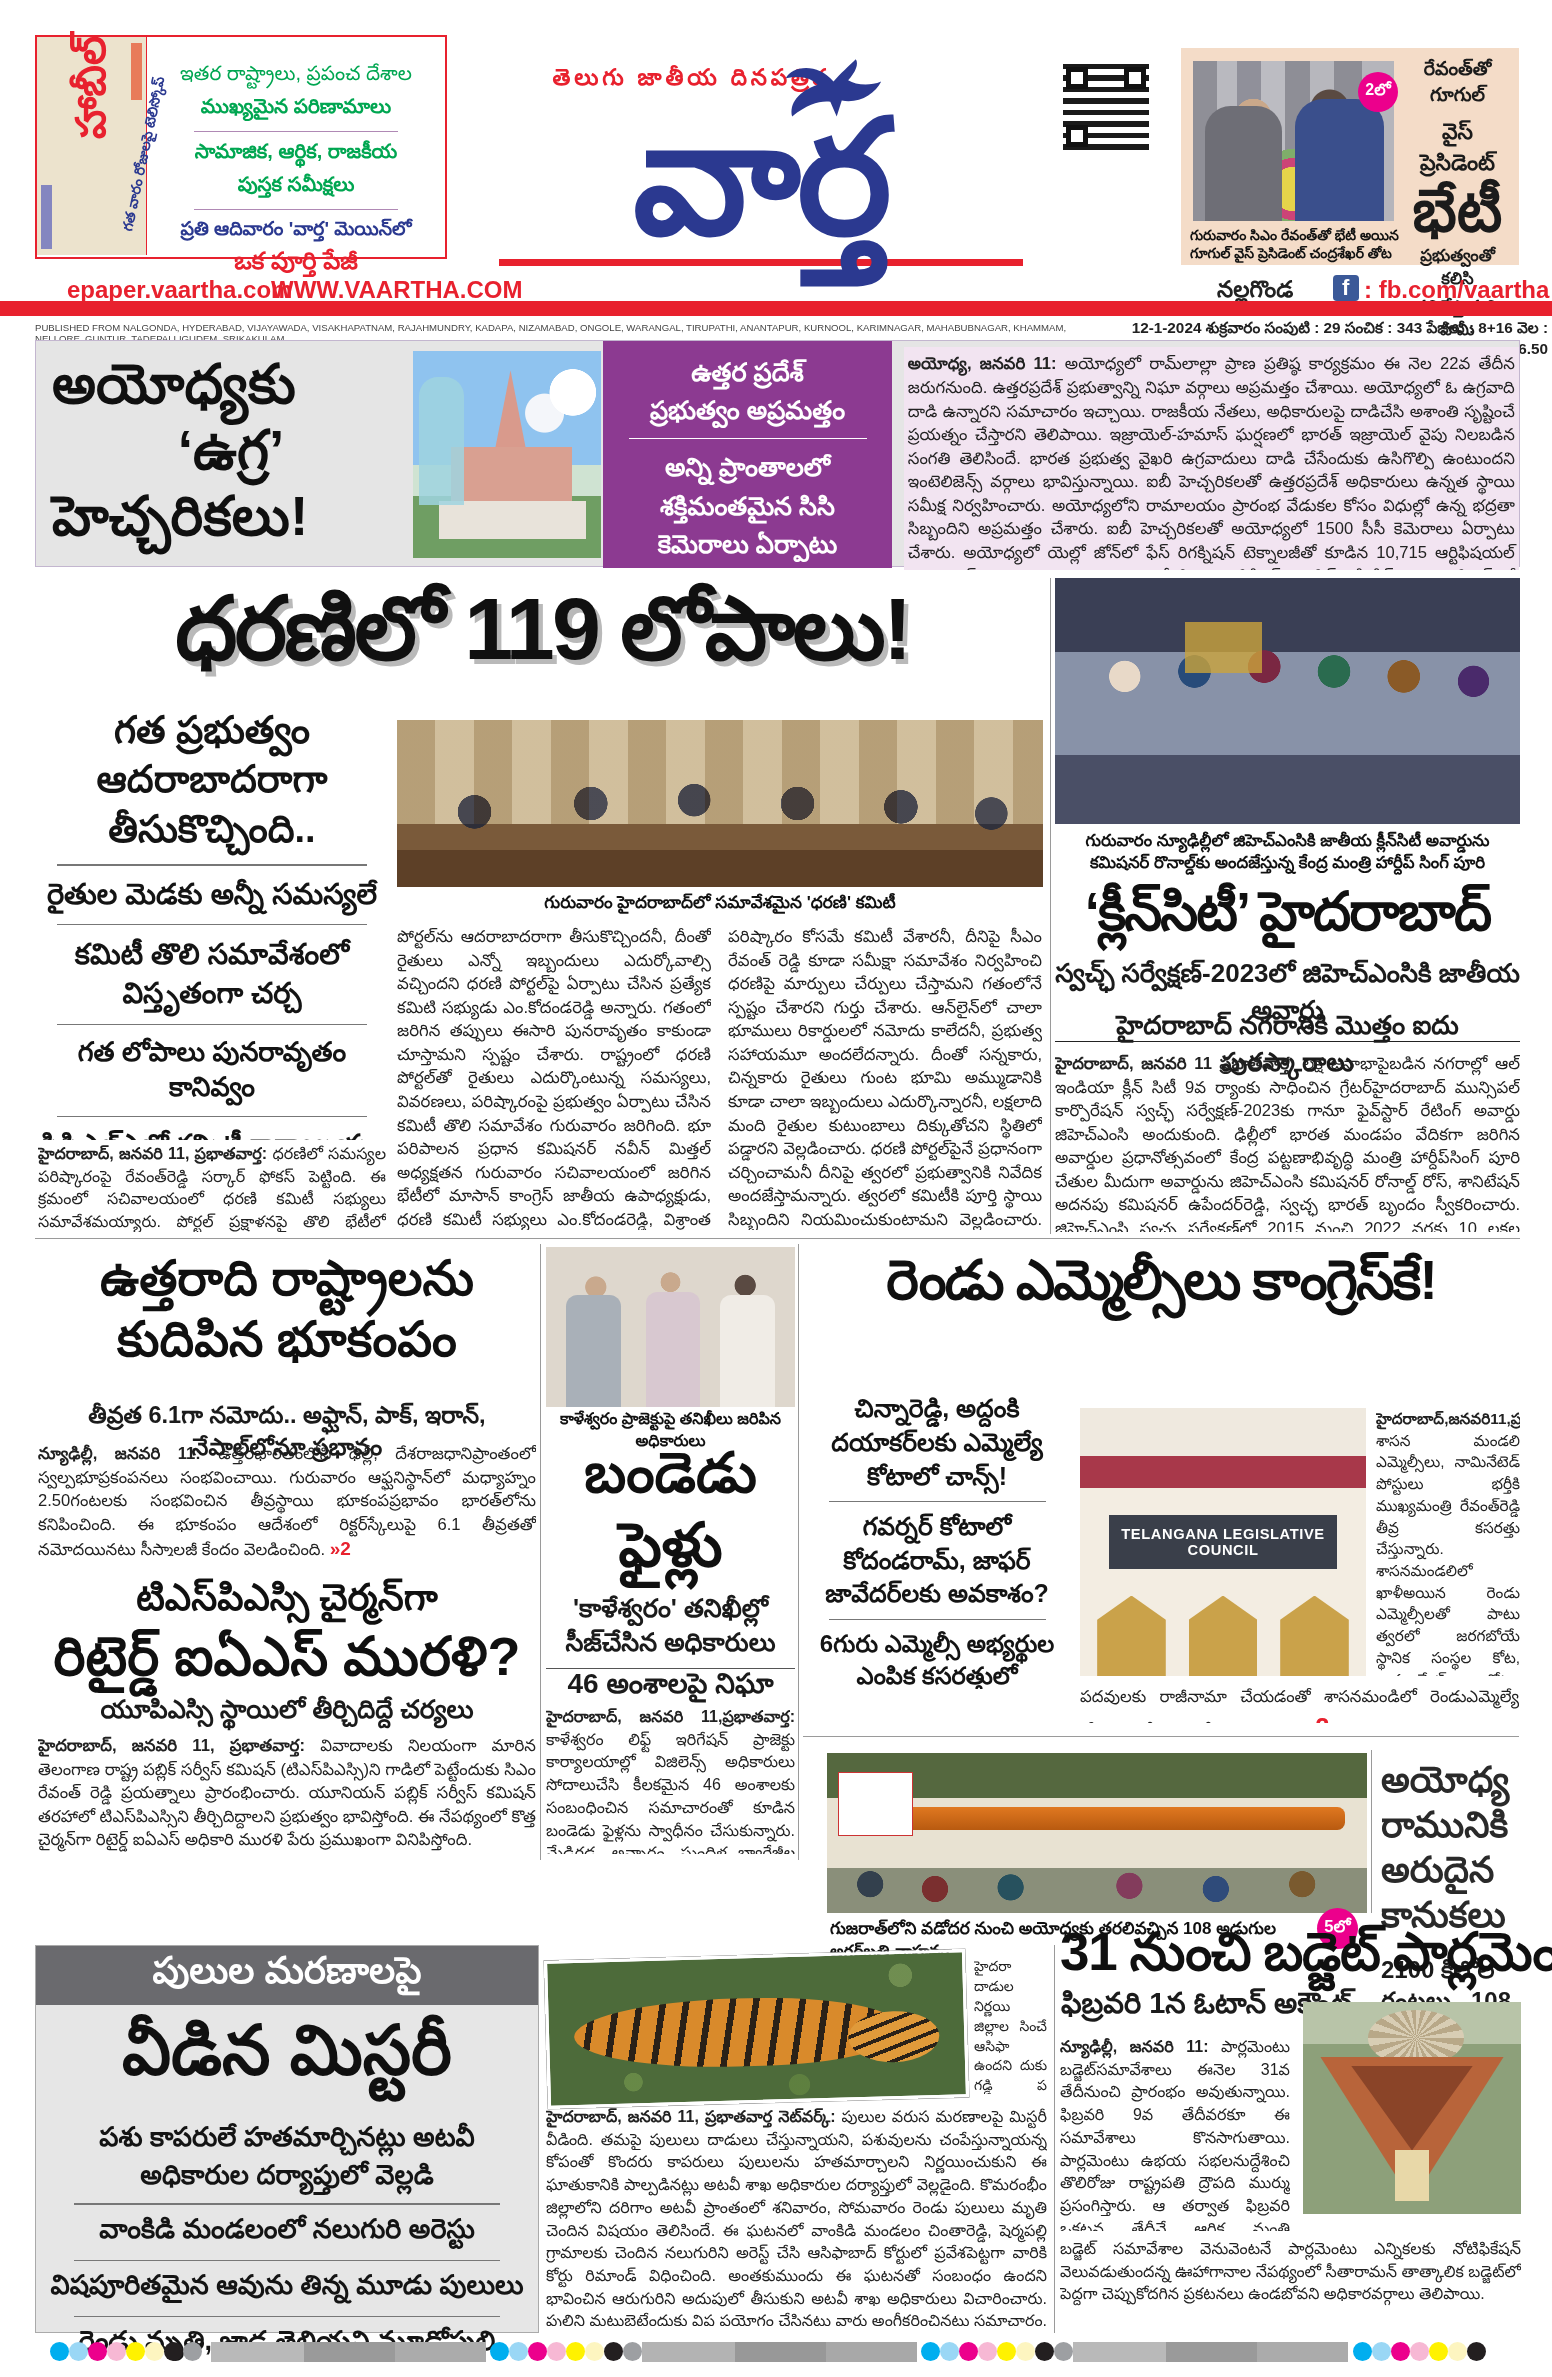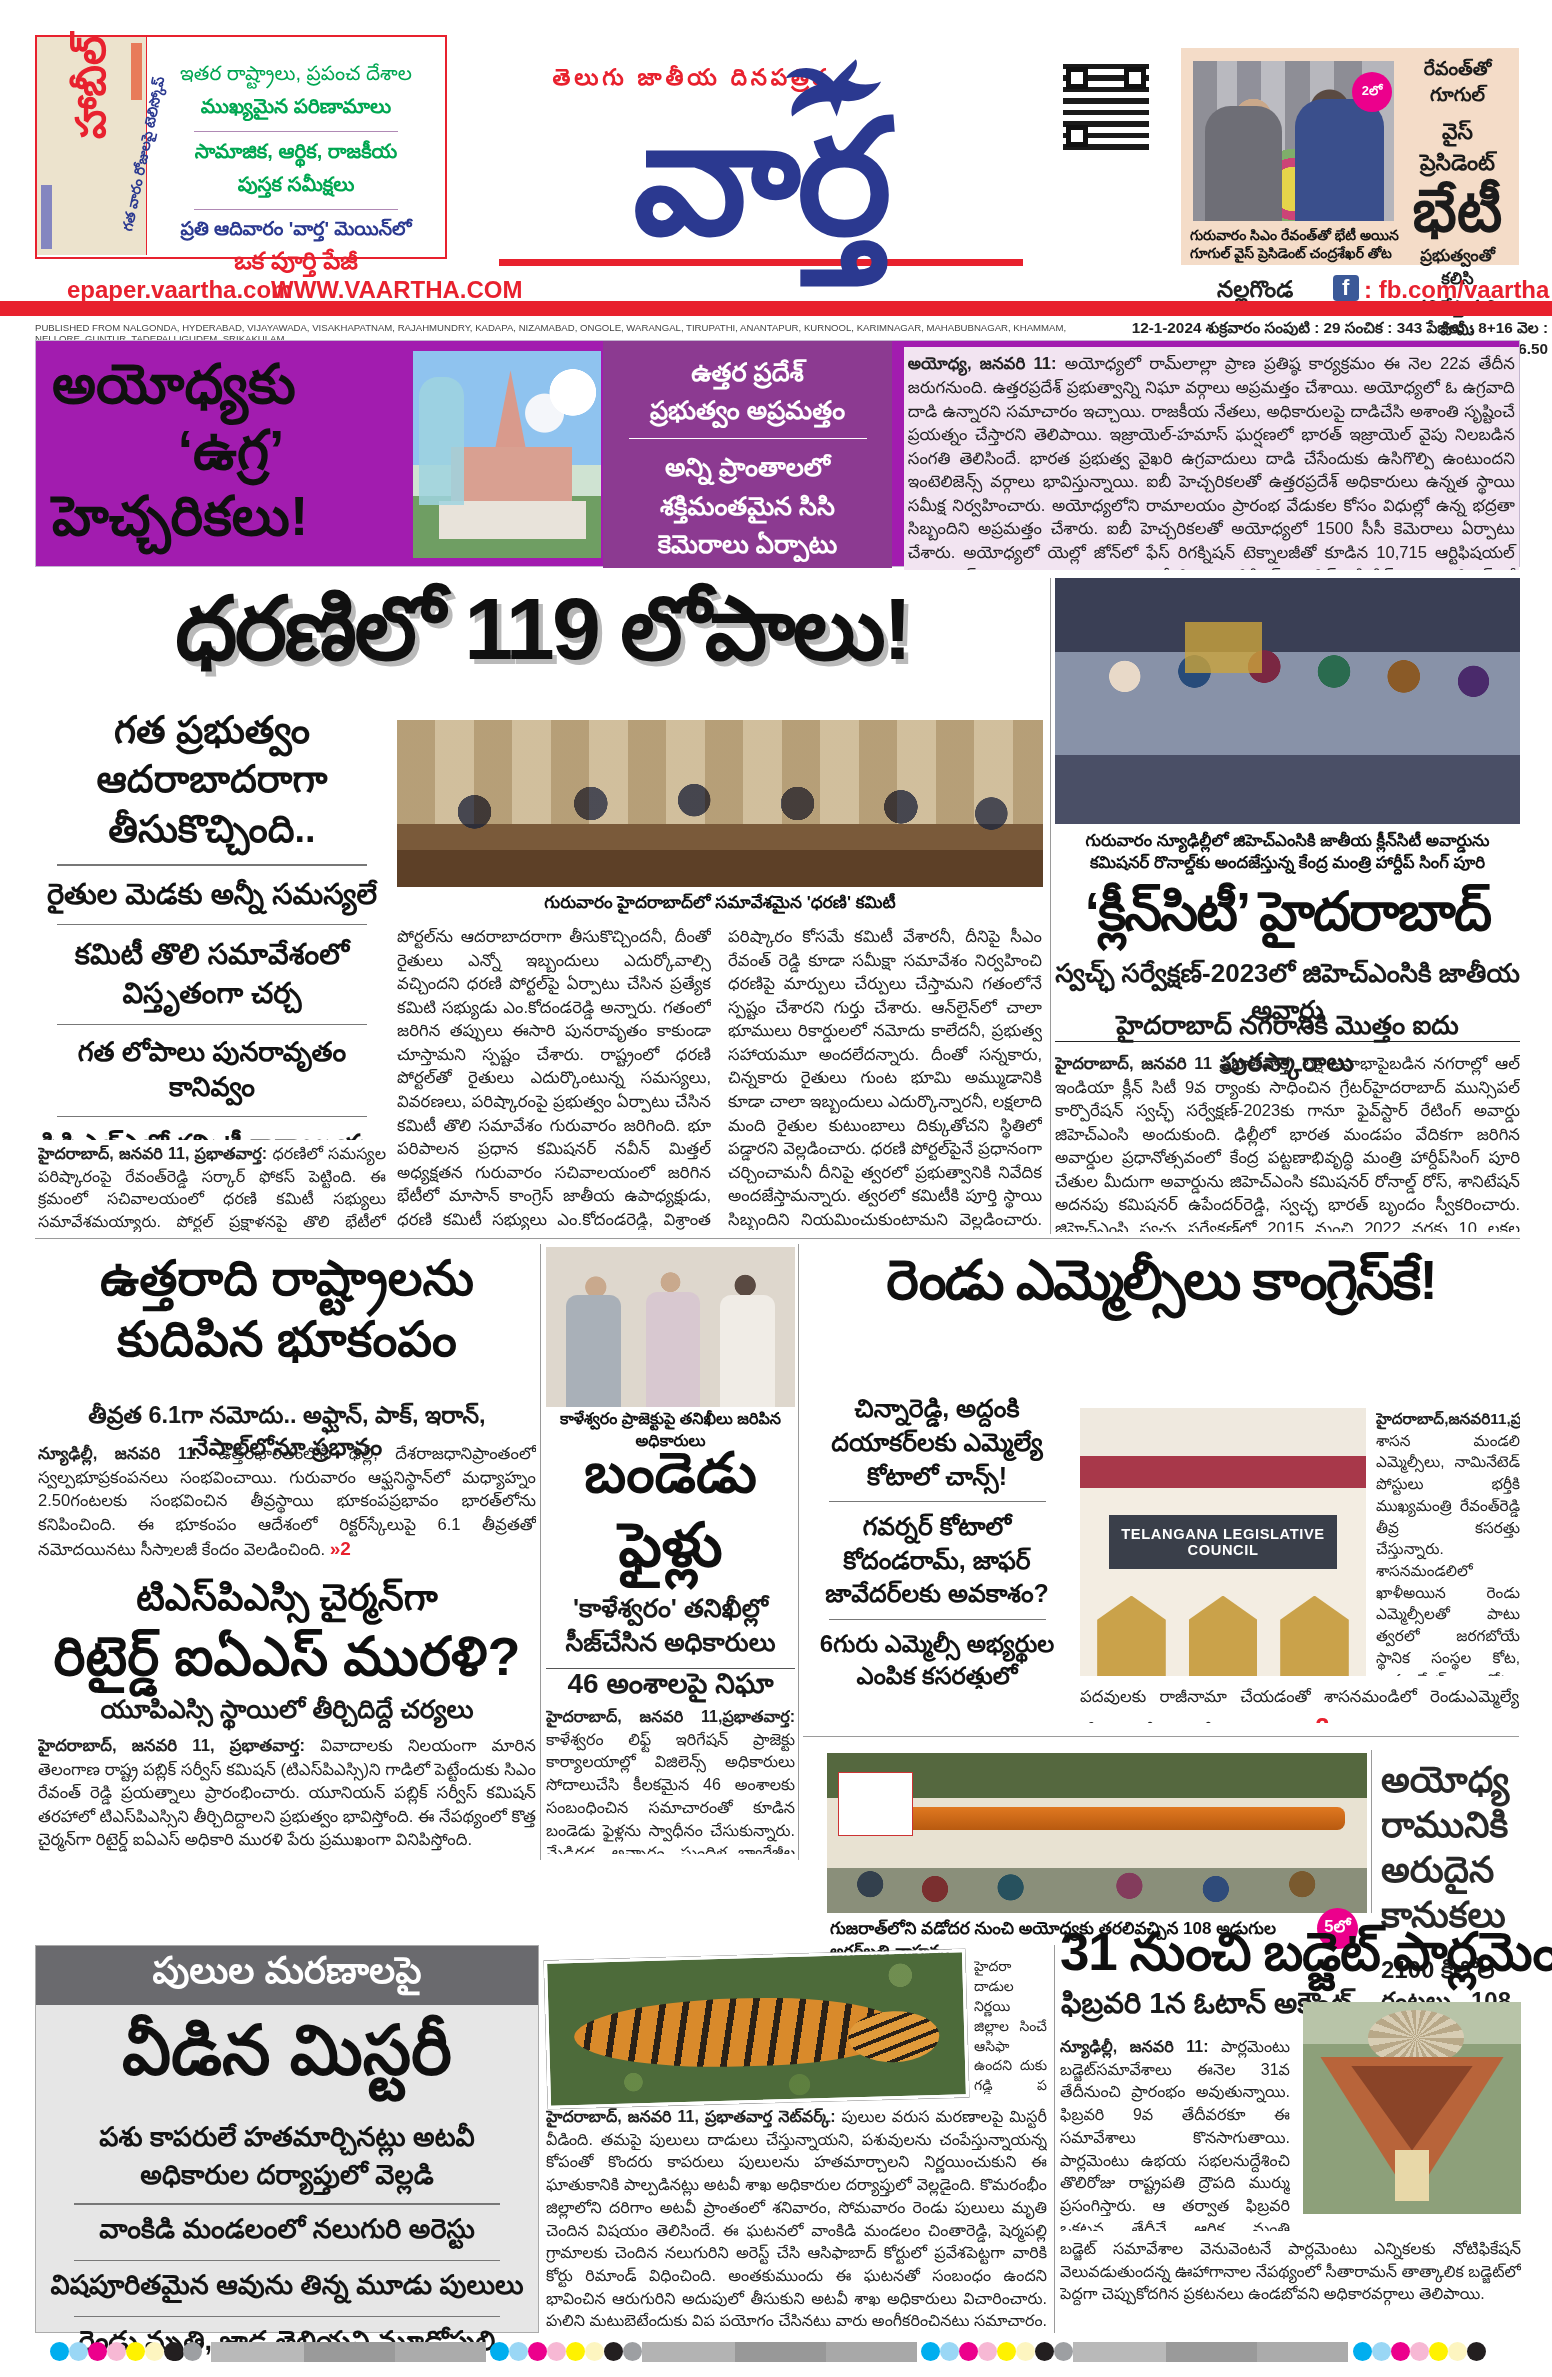--- a/index.html
+++ b/index.html
@@ -67,21 +67,21 @@
 
   <div class="abs" style="left:1181px;top:48px;width:338px;height:217px;background:#f4dcc8">
     <div class="photo" style="left:11.5px;top:12.8px;width:201px;height:160px;background:
          radial-gradient(circle at 30% 35%, #caa88a 0 18px, transparent 18.5px),
          radial-gradient(circle at 68% 30%, #5a4a42 0 19px, transparent 20px),
          radial-gradient(circle at 50% 80%, #e5d44a 0 22px, #cc4477 22.4px 31px, #7fae6a 31px 40px, transparent 40px),
          linear-gradient(90deg,#8f8f97 0 12%, #b9b9bf 12% 22%, #90909a 22% 34%, #bcbcc2 34% 46%, #8e8e96 46% 58%, #b7b7bd 58% 70%, #8d8d95 70% 84%, #b5b5bb 84% 100%)">
       <div class="abs" style="left:12.8px;top:45px;width:77px;height:118px;background:#6e6e76;border-radius:25.5px 25.5px 0 0"></div>
       <div class="abs" style="left:102px;top:38px;width:89px;height:125px;background:#3a4f8c;border-radius:28px 28px 0 0"></div>
     </div>
-    <div class="badge" style="position:absolute;left:171px;top:24px;width:40px;height:40px;font-size:13px">2లో</div>
+    <div class="badge" style="position:absolute;left:177px;top:24px;width:40px;height:40px;font-size:16px">2లో</div>
     <div class="abs cap" style="left:9px;top:178px;width:211px;font-size:14px;line-height:1.3;text-align:left">గురువారం సిఎం రేవంత్‌తో భేటీ అయిన గూగుల్ వైస్ ప్రెసిడెంట్ చంద్రశేఖర్ తోట</div>
     <div class="abs" style="left:222px;top:10.2px;width:109px;text-align:center">
       <div style="font-weight:800;font-size:19px">రేవంత్‌తో గూగుల్</div>
       <div style="font-weight:800;font-size:22px;margin-top:9px">వైస్ ప్రెసిడెంట్</div>
       <div style="font-weight:800;font-size:59px;line-height:1.05">భేటీ</div>
       <div style="font-weight:700;font-size:16.6px;margin-top:3px">ప్రభుత్వంతో కలిసి</div>
       <div style="font-weight:700;font-size:16.6px;margin-top:5.1px">పనిచేస్తామని హామీ</div>
     </div>
   </div>
 
@@ -89,21 +89,21 @@
   <a style="position:absolute;left:271px;top:276px;color:#e8212e;font-weight:800;font-size:24px;text-decoration:none">WWW.VAARTHA.COM</a>
   <div class="abs" style="left:1217px;top:276px;font-weight:800;font-size:23px;color:#222">నల్లగొండ</div>
   <div class="abs" style="left:1333px;top:275px;width:25.5px;height:25.5px;background:#3b5998;color:#fff;font-weight:800;font-size:22px;text-align:center;line-height:25.5px;border-radius:3.8px">f</div>
   <a style="position:absolute;left:1364px;top:276px;color:#e8212e;font-weight:800;font-size:24px;text-decoration:none">: fb.com/vaartha</a>
 
   <div class="abs" style="left:0;top:301px;width:1552px;height:15.3px;background:#e8212e"></div>
   <div class="abs" style="left:35px;top:322px;width:1073px;font-size:9.6px;color:#444">PUBLISHED FROM NALGONDA, HYDERABAD, VIJAYAWADA, VISAKHAPATNAM, RAJAHMUNDRY, KADAPA, NIZAMABAD, ONGOLE, WARANGAL, TIRUPATHI, ANANTAPUR, KURNOOL, KARIMNAGAR, MAHABUBNAGAR, KHAMMAM, NELLORE, GUNTUR, TADEPALLIGUDEM, SRIKAKULAM</div>
   <div class="abs" style="left:1111px;top:319px;width:437px;text-align:right;font-size:15.3px;font-weight:700;color:#222">12-1-2024 శుక్రవారం సంపుటి : 29 సంచిక : 343 పేజీలు : 8+16 వెల : 6.50</div>
 </div>
 
-<div class="abs" style="left:35px;top:340px;width:1485px;height:227px;border:0.6px solid #c3b6cf;background:#a21caf;box-sizing:border-box">
+<div class="abs" style="left:35px;top:340px;width:1485px;height:227px;border:0.6px solid #c3b6cf;background:#e5e5e5;box-sizing:border-box">
   <div class="abs" style="left:16px;top:10.2px;width:358px">
     <div class="hl" style="font-size:55px;line-height:1.2">అయోధ్యకు</div>
     <div class="hl" style="font-size:55px;line-height:1.2;text-align:center">‘ఉగ్ర’</div>
     <div class="hl" style="font-size:55px;line-height:1.2">హెచ్చరికలు!</div>
   </div>
   <div class="photo" style="left:377px;top:10.2px;width:188px;height:207px;background:
        radial-gradient(circle at 85% 20%, #ffffff 0 23px, transparent 23.6px),
        radial-gradient(circle at 70% 30%, #f4f6fa 0 19px, transparent 20px),
        linear-gradient(180deg,#8fc3ef 0 55%, #cfe3d2 55% 70%, #6f9e63 70% 100%)">
     <div class="abs" style="left:75px;top:19px;width:45px;height:115px;background:#d99a8c;clip-path:polygon(50% 0,100% 100%,0 100%)"></div>

